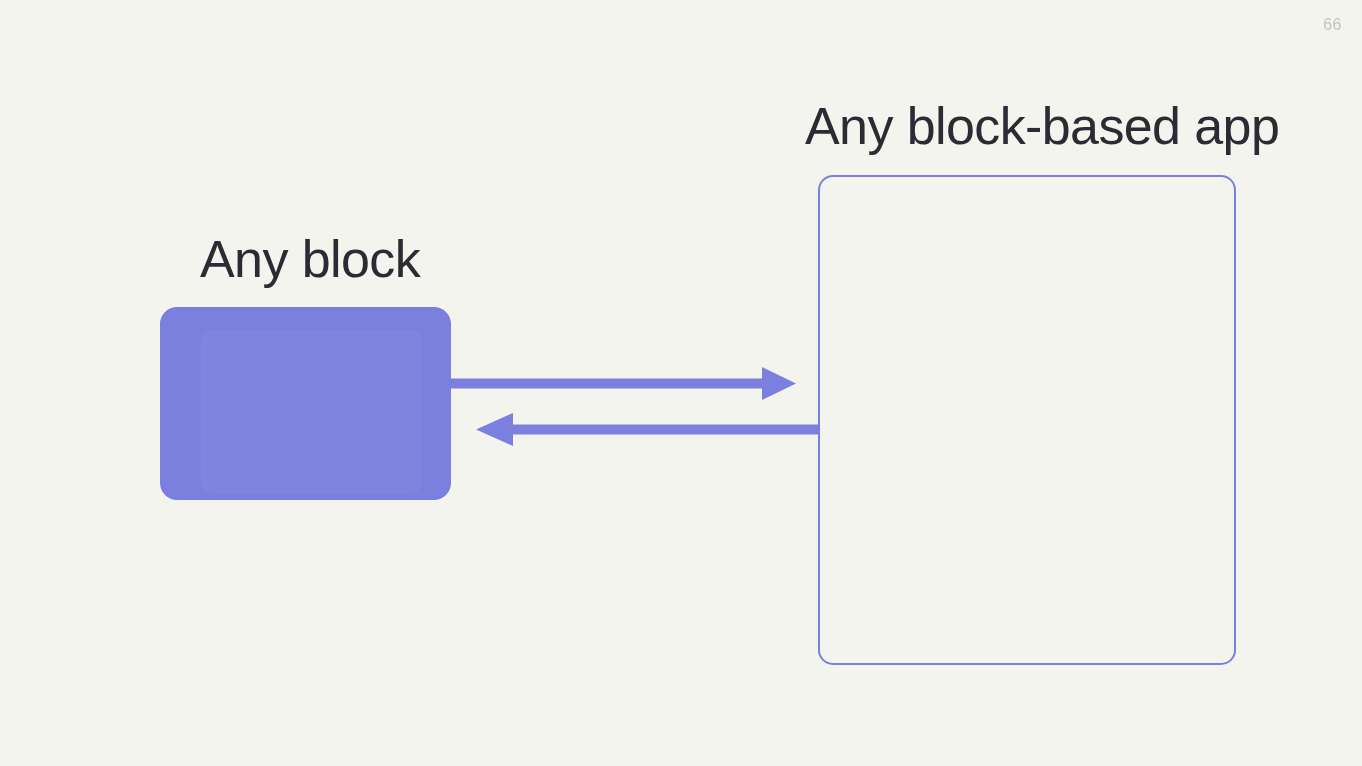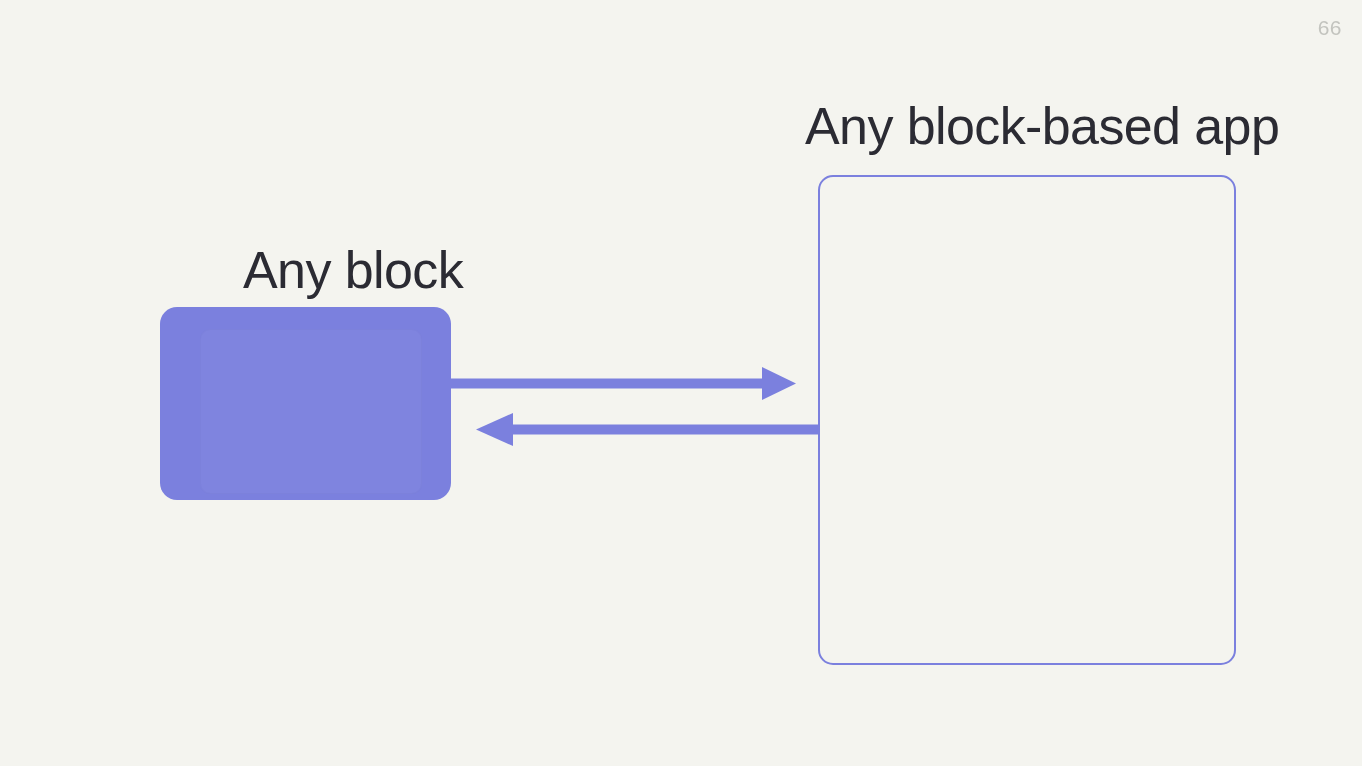--- a/index.html
+++ b/index.html
@@ -17,42 +17,41 @@
     width: 1362px;
     height: 766px;
     background: #f4f4ef;
   }
 
   
   .page-number {
     position: absolute;
     right: 20px;
     top: 16px;
-    font-size: 21px;
+    font-size: 16px;
     letter-spacing: 0.5px;
     color: #c3c4bf;
     font-family: "Liberation Sans", sans-serif;
     user-select: none;
   }
 
   
   .label {
     position: absolute;
     font-family: "Liberation Sans", sans-serif;
     color: #2b2b33;
     font-size: 52px;
     font-weight: 400;
     letter-spacing: -0.6px;
     white-space: nowrap;
     line-height: 1;
   }
   .label-left {
     left: 200px;
-    top: 244px;
-    margin-left: 43px;
+    top: 233px;
   }
   .label-right {
     left: 805px;
     top: 100px;
   }
 
   
   .block {
     position: absolute;
     left: 160px;

